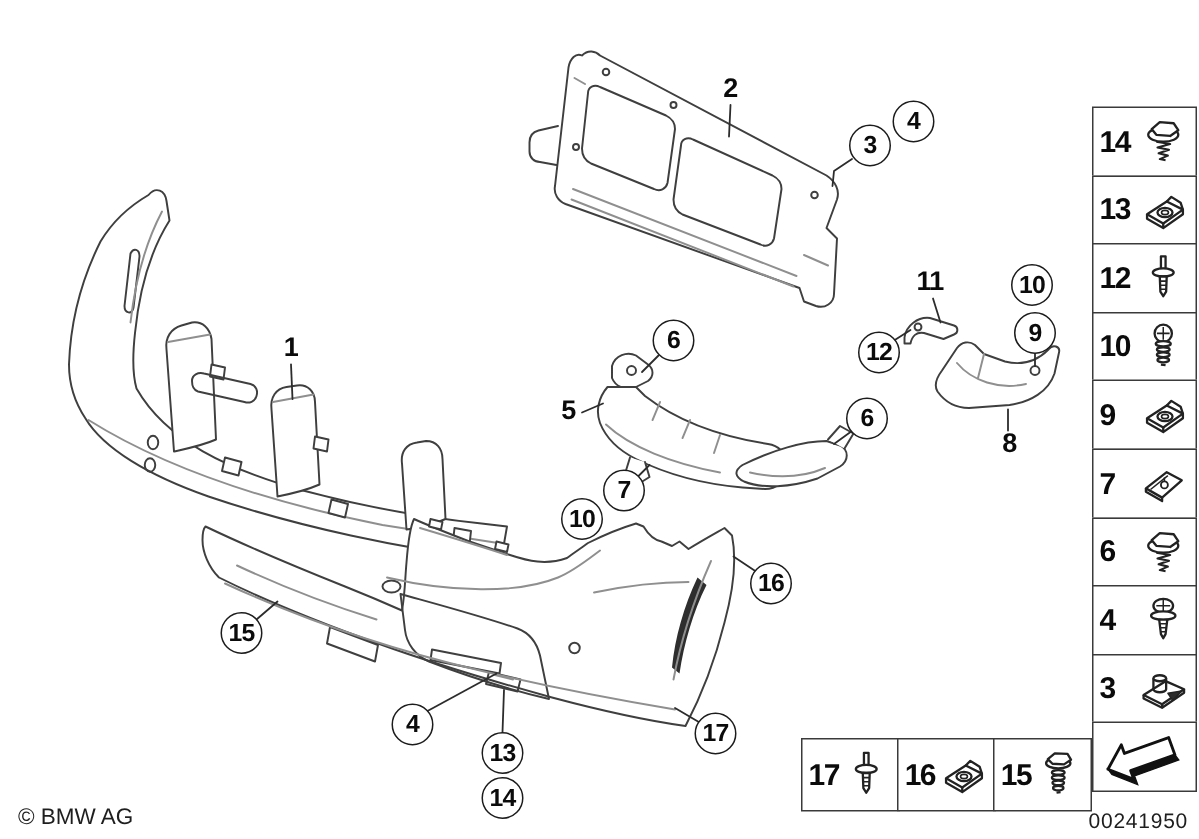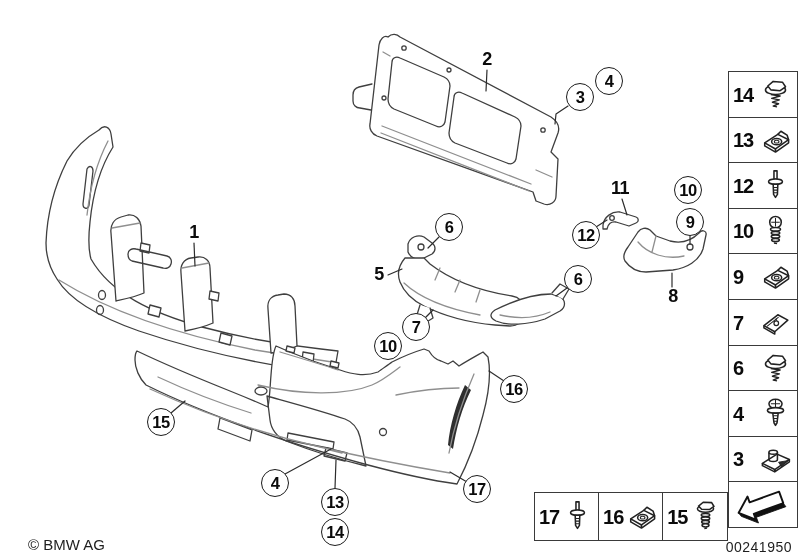--- a/index.html
+++ b/index.html
@@ -21,21 +21,21 @@
   #sidebar .cell{width:70px;height:47px;margin-top:-1.4px;}
   #sidebar .cell:first-child{margin-top:0;}
   #bottomRow{position:absolute;left:534px;top:492px;display:flex;}
   #bottomRow .cell{width:65.5px;height:49px;margin-left:-1.4px;}
   #bottomRow .cell:first-child{margin-left:0;}
   .cell .num{font-size:20px;font-weight:bold;color:#0b0b0b;line-height:1;letter-spacing:-1px;}
   .cell svg.icon{width:37px;height:43px;flex:0 0 auto;}
   .cell.arrow-cell{justify-content:center;padding:2px;}
   .cell.arrow-cell svg{width:60px;height:40px;}
 
-  .copyright{position:absolute;left:28px;top:536px;font-size:15px;color:#1e1e1e;text-align:center;}
+  .copyright{position:absolute;left:12px;top:536px;font-size:15px;color:#1e1e1e;text-align:center;}
   .part-number{position:absolute;right:7px;top:539px;font-size:14px;color:#1e1e1e;letter-spacing:0.5px;}
 
   .icondef{position:absolute;width:0;height:0;overflow:hidden;}
 </style>
 </head>
 <body>
 
 <div class="stage">
 
   <svg class="drawing" viewBox="0 0 799 559" fill="none" stroke="#3f3f3f" stroke-width="1.3" stroke-linejoin="round" stroke-linecap="round">

